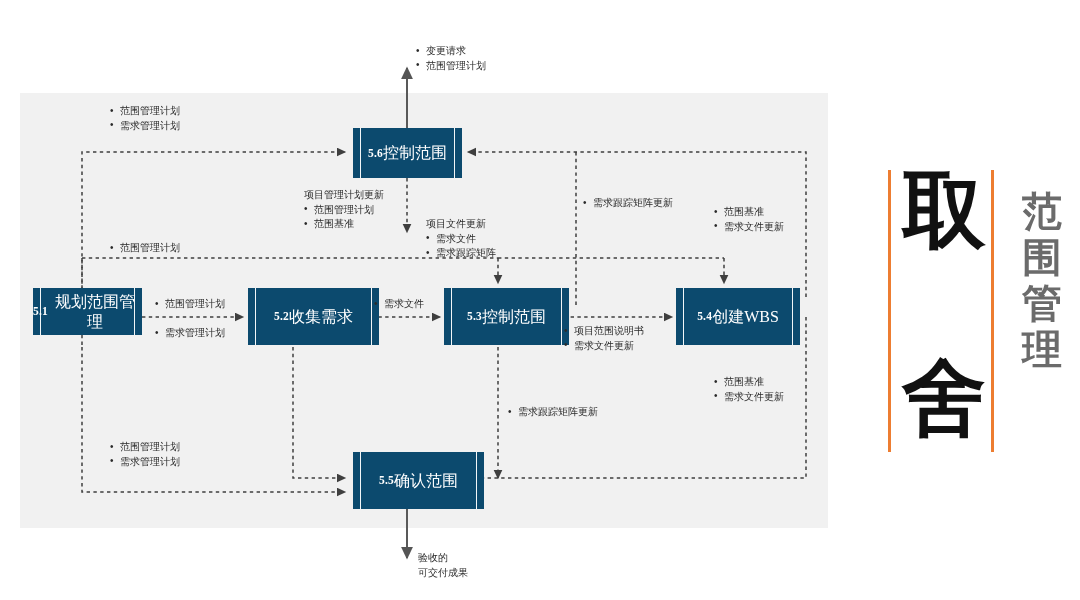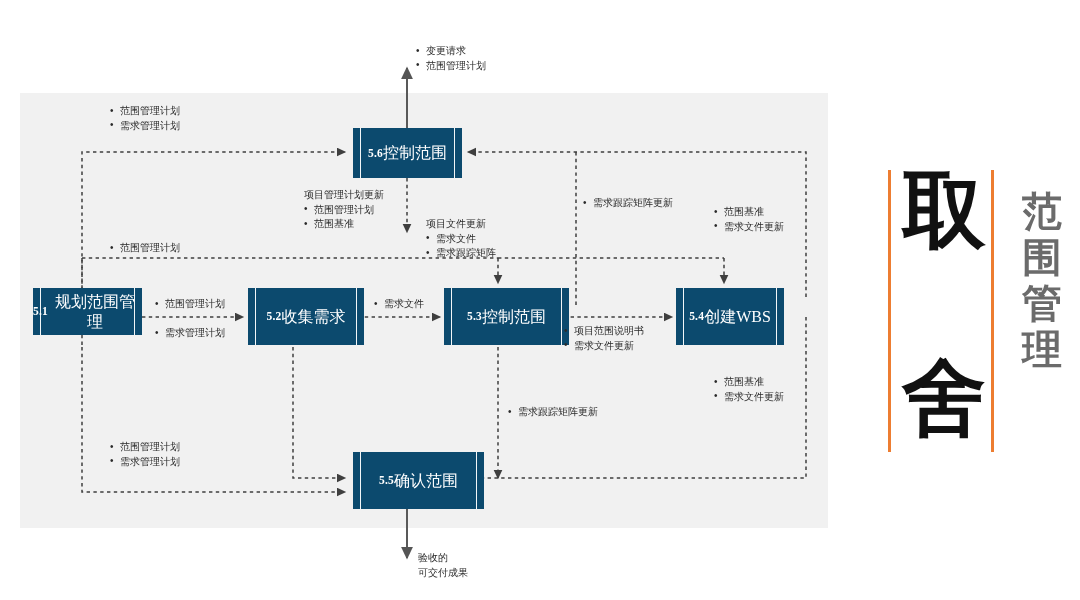--- a/index.html
+++ b/index.html
@@ -152,31 +152,31 @@
 
       <path d="M407,508 L407,558" marker-end="url(#ahs)"></path>
     </g>
   </svg>
 
   <div class="pbox" style="left:33px;  top:288px; width:109px; height:47px;">
     <span class="num">5.1</span>
     <span class="nm">规划范围管理</span>
   </div>
 
-  <div class="pbox" style="left:248px; top:288px; width:116px; height:57px;">
+  <div class="pbox" style="left:248px; top:288px; width:131px; height:57px;">
     <span class="num">5.2</span>
     <span class="nm">收集需求</span>
   </div>
 
   <div class="pbox" style="left:444px; top:288px; width:125px; height:57px;">
     <span class="num">5.3</span>
     <span class="nm">控制范围</span>
   </div>
 
-  <div class="pbox" style="left:676px; top:288px; width:108px; height:57px;">
+  <div class="pbox" style="left:676px; top:288px; width:124px; height:57px;">
     <span class="num">5.4</span>
     <span class="nm">创建WBS</span>
   </div>
 
   <div class="pbox" style="left:353px; top:452px; width:131px; height:57px;">
     <span class="num">5.5</span>
     <span class="nm">确认范围</span>
   </div>
 
   <div class="pbox" style="left:353px; top:128px; width:109px; height:50px;">

